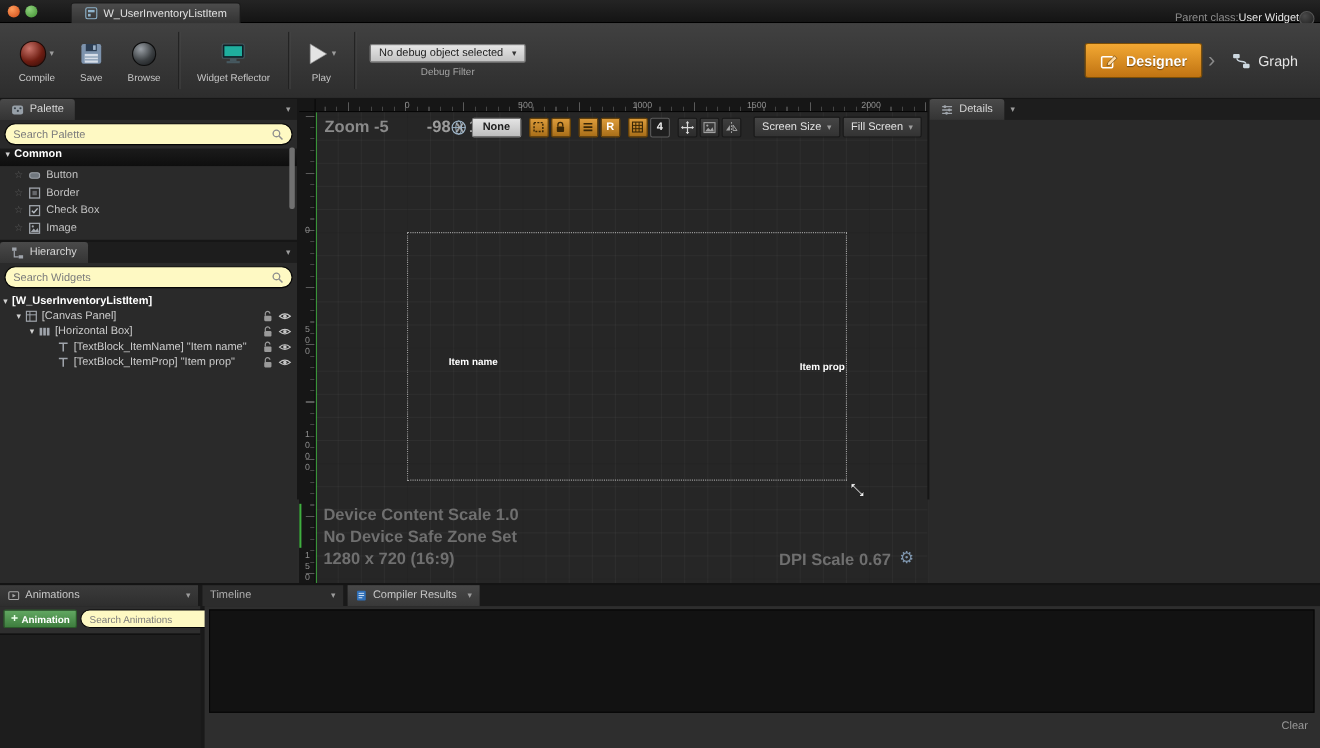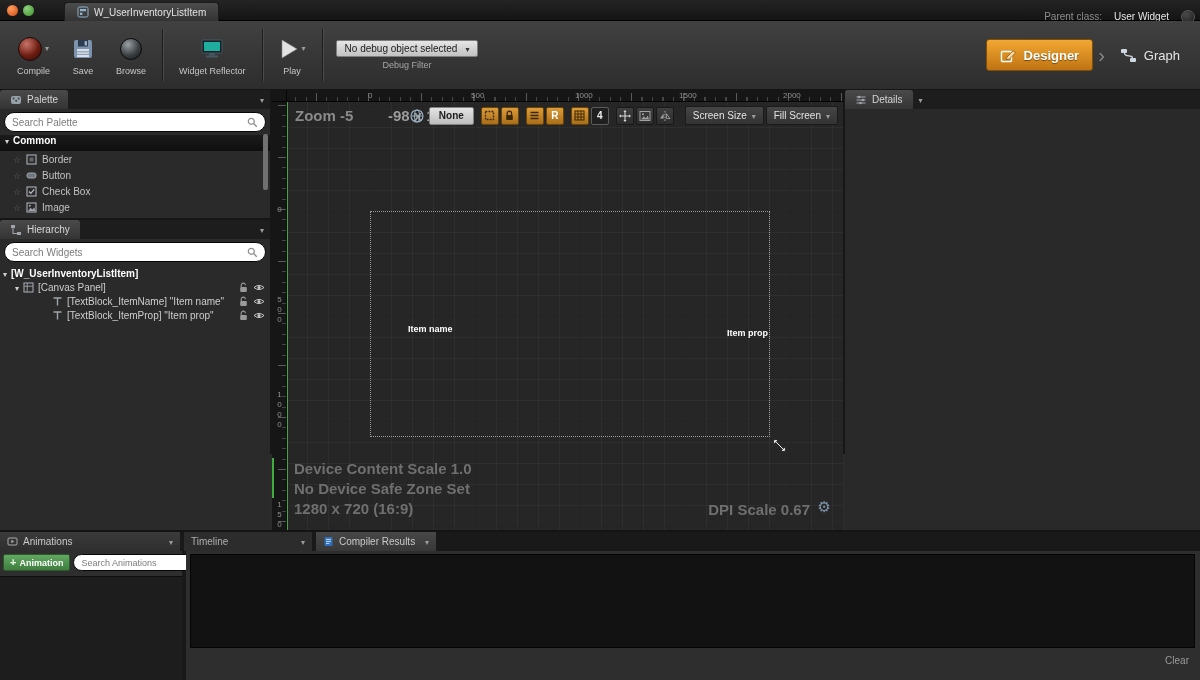--- a/index.html
+++ b/index.html
@@ -10,21 +10,21 @@
 
   
   .titlebar { position:absolute; left:0; top:0; width:100%; height:21px;
               background:linear-gradient(#242424,#141414); border-bottom:1px solid #000; }
   .dot { position:absolute; top:5px; width:11px; height:11px; border-radius:50%; }
   .dot-orange { left:7px;  background:radial-gradient(circle at 35% 30%, #ff9d5c, #cf4a16); }
   .dot-green  { left:23px; background:radial-gradient(circle at 35% 30%, #8ed17c, #3f8f2f); }
   .doc-tab { position:absolute; left:64px; top:2px; height:19px; display:flex; align-items:center;
              gap:5px; padding:0 12px; background:linear-gradient(#4c4c4c,#333);
              border:1px solid #1c1c1c; border-bottom:none; border-radius:4px 4px 0 0; color:#e2e2e2; }
-  .parent-class { position:absolute; right:5px; top:0; height:33px; display:flex; align-items:center; gap:12px; }
+  .parent-class { position:absolute; right:5px; top:0; height:33px; display:flex; align-items:center; gap:0; }
   .pc-label { color:#8d8d8d; }
   .pc-value { color:#e6e6e6; }
   .pc-orb { width:14px; height:14px; border-radius:50%; border:1px solid #555;
             background:radial-gradient(circle at 35% 30%, #4a4a4a, #1c1c1c); }
 
   
   .toolbar { position:absolute; left:0; top:21px; width:100%; height:69px; display:flex; align-items:stretch;
              padding:0 6px; background:linear-gradient(#414141,#2d2d2d); border-bottom:1px solid #161616; }
   .tbtn { display:flex; flex-direction:column; align-items:center; justify-content:center; gap:3px;
           padding:0 11px; color:#c6c6c6; font-size:9px; }
@@ -58,21 +58,21 @@
   .right-col { position:absolute; left:845px; top:0; width:355px; height:440px; }
 
   .panel { position:absolute; left:0; right:0; background:#2a2a2a; overflow:hidden; }
   .palette   { top:0; height:128px; }
   .hierarchy { top:130px; bottom:0; }
   .panel-header { height:19px; background:#1d1d1d; display:flex; align-items:center; position:relative; }
   .panel-tab { height:19px; display:flex; align-items:center; gap:5px; padding:0 10px;
                background:linear-gradient(#4a4a4a,#343434); border-radius:3px 3px 0 0; color:#d6d6d6; }
   .hdr-caret { position:absolute; right:6px; top:5px; }
 
-  .searchbar { height:20px; margin:3px 4px; background:#ffffff; border:1px solid #060606; border-radius:10px;
+  .searchbar { height:20px; margin:3px 4px; background:#fef9c3; border:1px solid #060606; border-radius:10px;
                display:flex; align-items:center; padding:0 7px; gap:4px; }
   .searchbar input { flex:1; background:transparent; border:none; outline:none; color:#8a8a8a;
                      font-size:10px; font-family:inherit; min-width:0; }
   .searchbar input::placeholder { color:#7c7c7c; }
 
   .cat-header { height:16px; background:linear-gradient(#1b1b1b,#0e0e0e); display:flex; 
                 gap:4px; padding-left:5px; color:#fff; font-weight:bold; }
   .exp::before { content:"▾"; font-size:8px; color:#d2d2d2; }
   .pal-row { height:16px; display:flex; align-items:center; gap:5px; padding-left:13px; color:#c2c2c2; }
   .star::before { content:"☆"; font-size:9px; color:#5e5e5e; }
@@ -296,31 +296,31 @@
             <path d="M6.6 6.6 L9.8 9.8" stroke="#8e8e8e" stroke-width="1.4"></path>
           </svg>
         </div>
         <div class="cat-header">
           <span class="exp"></span>
           <span>Common</span>
         </div>
         <div class="pal-row">
           <span class="star"></span>
           <svg width="11" height="11" viewBox="0 0 11 11">
+            <rect x="1" y="3" width="9" height="5" rx="2" fill="#70777e" stroke="#9fa4ab" stroke-width="1"></rect>
+          </svg>
+          <span>Button</span>
+        </div>
+        <div class="pal-row">
+          <span class="star"></span>
+          <svg width="11" height="11" viewBox="0 0 11 11">
             <rect x="1" y="1" width="9" height="9" fill="none" stroke="#9fa4ab" stroke-width="1.2"></rect>
             <rect x="3.5" y="3.5" width="4" height="4" fill="#9fa4ab" opacity="0.5"></rect>
           </svg>
           <span>Border</span>
-        </div>
-        <div class="pal-row">
-          <span class="star"></span>
-          <svg width="11" height="11" viewBox="0 0 11 11">
-            <rect x="1" y="3" width="9" height="5" rx="2" fill="#70777e" stroke="#9fa4ab" stroke-width="1"></rect>
-          </svg>
-          <span>Button</span>
         </div>
         <div class="pal-row">
           <span class="star"></span>
           <svg width="11" height="11" viewBox="0 0 11 11">
             <rect x="1" y="1" width="9" height="9" fill="none" stroke="#9fa4ab" stroke-width="1.2"></rect>
             <path d="M3 5.5 L4.8 7.4 L8.2 3.4" fill="none" stroke="#b9bfc6" stroke-width="1.3"></path>
           </svg>
           <span>Check Box</span>
         </div>
         <div class="pal-row">
@@ -359,20 +359,39 @@
             <span class="exp" style="margin-left:3px"></span>
             <span class="bold">[W_UserInventoryListItem]</span>
           </div>
           <div class="tree-row">
             <span class="exp" style="margin-left:15px"></span>
             <svg width="11" height="11" viewBox="0 0 11 11">
               <rect x="1" y="1" width="9" height="9" fill="none" stroke="#9fa4ab" stroke-width="1.1"></rect>
               <path d="M1 4.2 H10 M4.2 1 V10" stroke="#9fa4ab" stroke-width="0.9"></path>
             </svg>
             <span>[Canvas Panel]</span>
+            <span class="row-icons">
+              <svg width="9" height="11" viewBox="0 0 9 11">
+                <path d="M2.2 5 V3.3 A2.1 2.1 0 0 1 6.4 3.1" fill="none" stroke="#9a9a9a" stroke-width="1.1"></path>
+                <rect x="1.2" y="5" width="6.6" height="5" rx="1" fill="#9a9a9a"></rect>
+              </svg>
+              <svg width="12" height="9" viewBox="0 0 12 9">
+                <path d="M1 4.5 Q6 0.3 11 4.5 Q6 8.7 1 4.5 Z" fill="none" stroke="#c6c6c6" stroke-width="1"></path>
+                <circle cx="6" cy="4.5" r="1.6" fill="#c6c6c6"></circle>
+              </svg>
+            </span>
+          </div>
+          <div class="tree-row">
+            <span class="exp" style="margin-left:27px"></span>
+            <svg width="11" height="11" viewBox="0 0 11 11">
+              <rect x="1" y="2" width="2.4" height="7" fill="#9fa4ab"></rect>
+              <rect x="4.3" y="2" width="2.4" height="7" fill="#9fa4ab"></rect>
+              <rect x="7.6" y="2" width="2.4" height="7" fill="#9fa4ab"></rect>
+            </svg>
+            <span>[Horizontal Box]</span>
             <span class="row-icons">
               <svg width="9" height="11" viewBox="0 0 9 11">
                 <path d="M2.2 5 V3.3 A2.1 2.1 0 0 1 6.4 3.1" fill="none" stroke="#9a9a9a" stroke-width="1.1"></path>
                 <rect x="1.2" y="5" width="6.6" height="5" rx="1" fill="#9a9a9a"></rect>
               </svg>
               <svg width="12" height="9" viewBox="0 0 12 9">
                 <path d="M1 4.5 Q6 0.3 11 4.5 Q6 8.7 1 4.5 Z" fill="none" stroke="#c6c6c6" stroke-width="1"></path>
                 <circle cx="6" cy="4.5" r="1.6" fill="#c6c6c6"></circle>
               </svg>
             </span>

